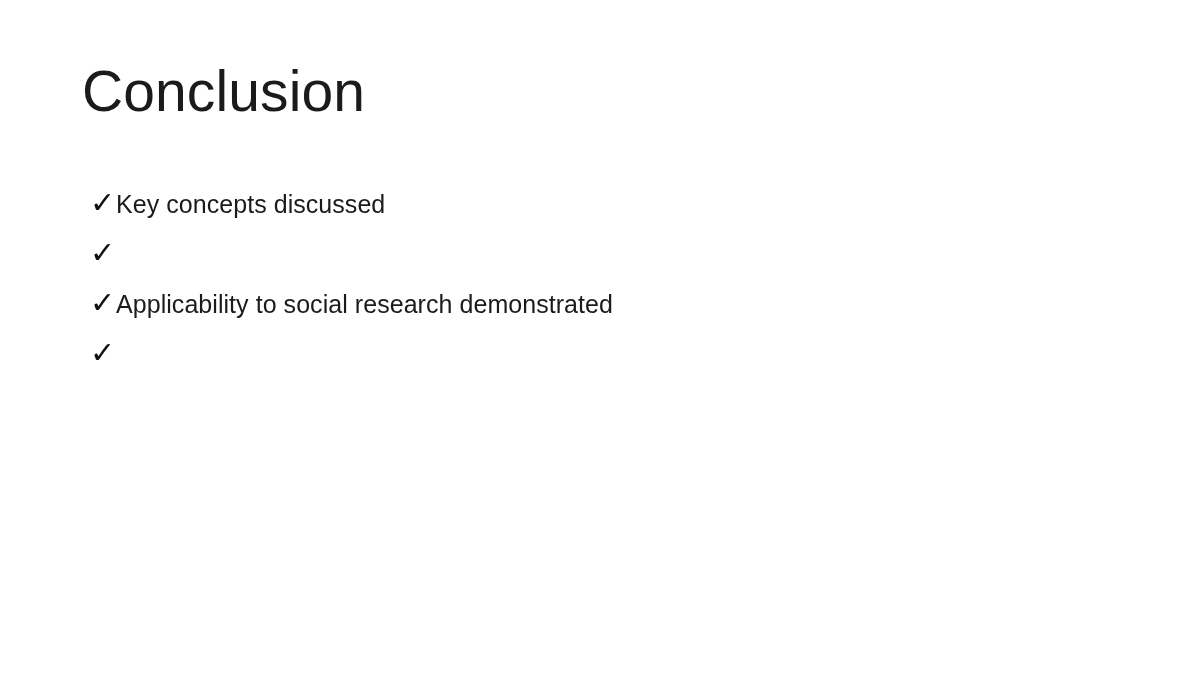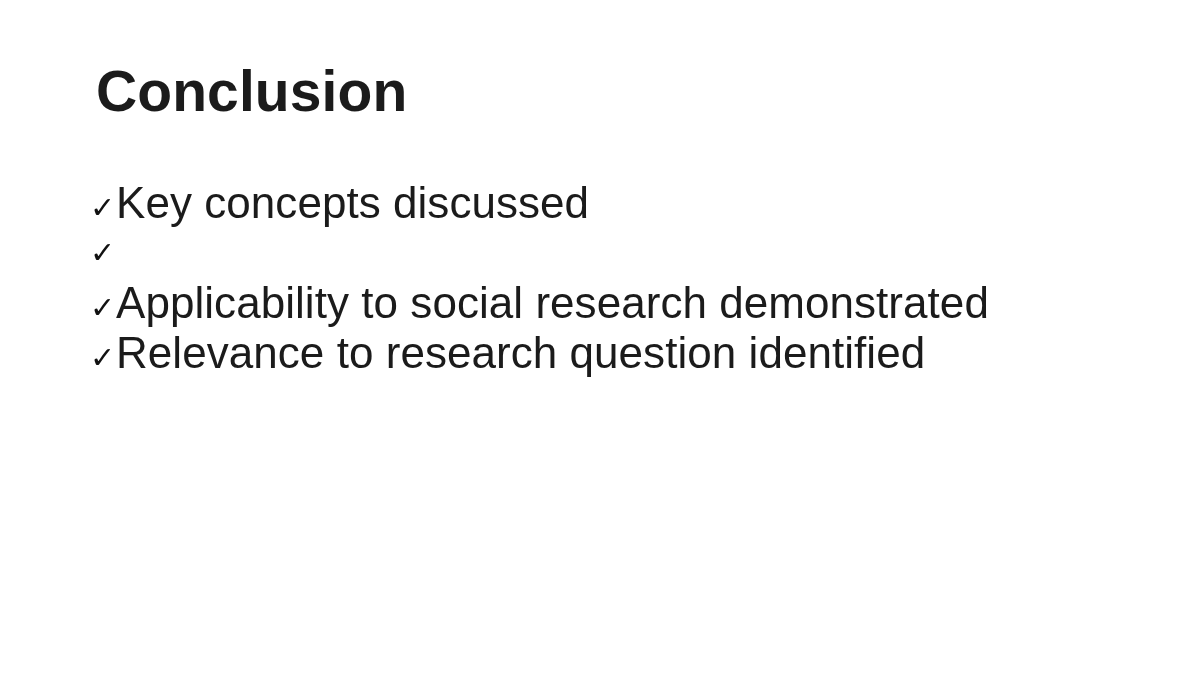--- a/index.html
+++ b/index.html
@@ -17,24 +17,24 @@
   .slide {
     position: relative;
     width: 1200px;
     height: 675px;
     background: #ffffff;
     box-sizing: border-box;
   }
 
   .slide-title {
     position: absolute;
-    left: 96px;
+    left: 82px;
     top: 62px;
     font-size: 57px;
-    font-weight: 700;
+    font-weight: 400;
     line-height: 1.05;
     letter-spacing: 0.1px;
     color: #1b1b1b;
     white-space: nowrap;
   }
 
   .bullet-list {
     position: absolute;
     left: 90px;
     top: 178px;
@@ -56,21 +56,21 @@
     display: inline-block;
     width: 26px;
     flex: 0 0 26px;
     font-size: 30px;
     line-height: 50px;
     color: #111111;
     text-align: left;
   }
 
   .bullet-text {
-    font-size: 44px;
+    font-size: 25px;
     font-weight: 400;
     line-height: 50px;
     color: #1b1b1b;
     letter-spacing: 0.05px;
   }
 </style>
 </head>
 <body>
 
 <div class="slide">
@@ -88,18 +88,17 @@
       <span class="bullet-marker">✓</span>
     </li>
 
     <li class="bullet-item">
       <span class="bullet-marker">✓</span>
       <span class="bullet-text">Applicability to social research demonstrated</span>
     </li>
 
     <li class="bullet-item">
       <span class="bullet-marker">✓</span>
-      <span class="bullet-text">Relevance to research question identified</span>
     </li>
 
   </ul>
 
 </div>
 
 </body></html>

